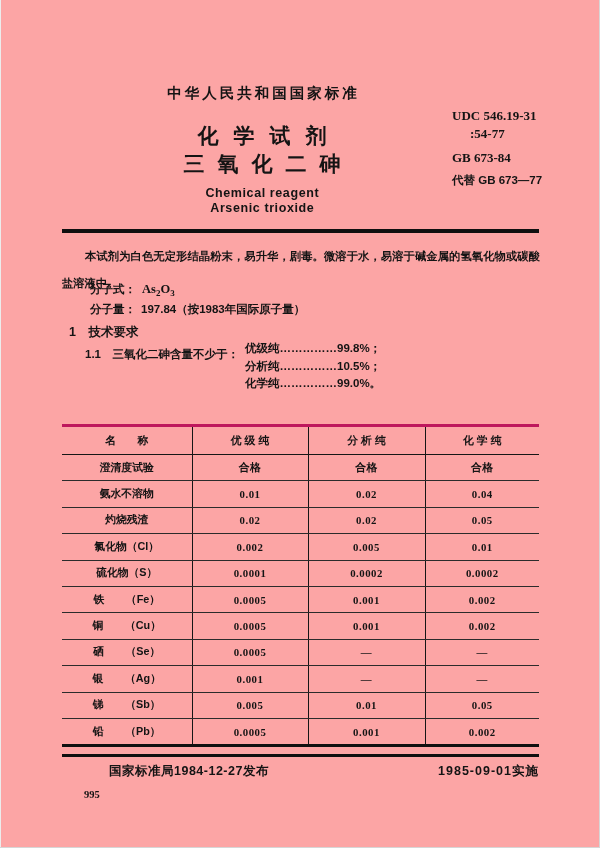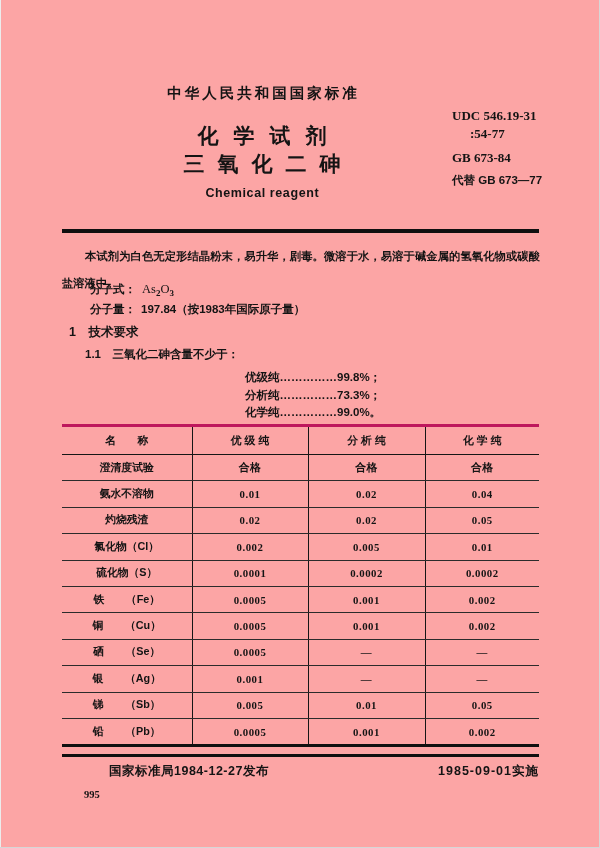--- a/index.html
+++ b/index.html
@@ -51,33 +51,33 @@
   
   .desc {
     left:62px; top:243px; width:478px; margin:0;
     font-size:11.3px; line-height:27px; font-weight:600;
     text-indent:23px; text-align:justify;
   }
   .formula { left:90px; top:282px; font-size:11.5px; font-weight:600; }
   .formula .lbl { margin-right:6px; }
   .latin {
     font-family:"Liberation Serif","DejaVu Serif",serif;
-    font-weight:normal; font-size:12.5px;
+    font-weight:bold; font-size:12.5px;
   }
   .sub {
     font-family:"Liberation Serif","DejaVu Serif",serif;
     font-weight:bold; font-size:9px; vertical-align:-3px;
   }
   .weight { left:90px; top:302px; font-size:11.5px; font-weight:600; }
   .weight .lbl { margin-right:5px; }
 
   
   .sec1 { left:69px; top:324px; font-size:12.5px; font-weight:bold; }
   .c11  { left:85px; top:347px; font-size:11.5px; font-weight:600; }
-  .grades { left:245px; top:369px; font-size:11.5px; font-weight:600; line-height:17.5px; }
+  .grades { left:245px; top:340px; font-size:11.5px; font-weight:600; line-height:17.5px; }
   .c12  { left:85px; top:404px; font-size:11.5px; font-weight:600; }
 
   
   table.imp {
     position:absolute; left:62px; top:424px; width:477px;
     border-collapse:collapse; table-layout:fixed;
     border-top:3px solid #be185d; border-bottom:3px solid #101010;
     font-size:10.8px; font-weight:bold;
   }
   .imp col.c0 { width:130px; }
@@ -116,20 +116,23 @@
   </div>
   <div class="center-line t-cn t1">
     <span>化学试剂</span>
   </div>
   <div class="center-line t-en en1">
     <span>Chemical reagent</span>
   </div>
   <div class="center-line t-cn t2">
     <span>三氧化二砷</span>
   </div>
+  <div class="center-line t-en en2">
+    <span>Arsenic trioxide</span>
+  </div>
 
   <div class="abs udc">
     <div>UDC 546.19-31</div>
     <div class="udc2">:54-77</div>
   </div>
   <div class="abs gbcode">GB 673-84</div>
   <div class="abs supersedes">代替 GB 673—77</div>
 
   <div class="abs rule rule-top"></div>
 
@@ -141,21 +144,21 @@
 
   <div class="abs weight">
     <span class="lbl">分子量：</span><span>197.84（按1983年国际原子量）</span>
   </div>
 
   <div class="abs sec1">1　技术要求</div>
   <div class="abs c11">1.1　三氧化二砷含量不少于：</div>
 
   <div class="abs grades">
     <div>优级纯……………99.8%；</div>
-    <div>分析纯……………73.3%；</div>
+    <div>分析纯……………10.5%；</div>
     <div>化学纯……………99.0%。</div>
   </div>
 
 
   <table class="imp">
     <colgroup>
       <col class="c0">
         <col class="c1">
         <col class="c2">
         <col class="c3">

